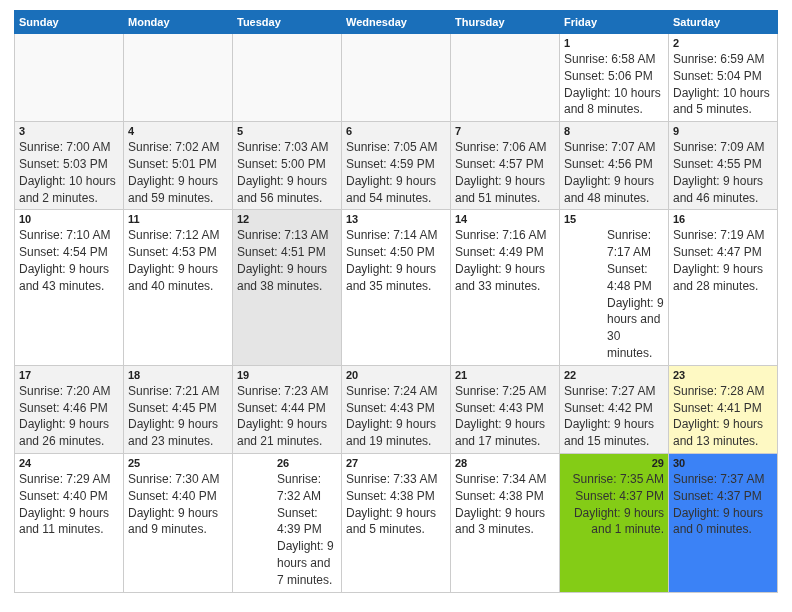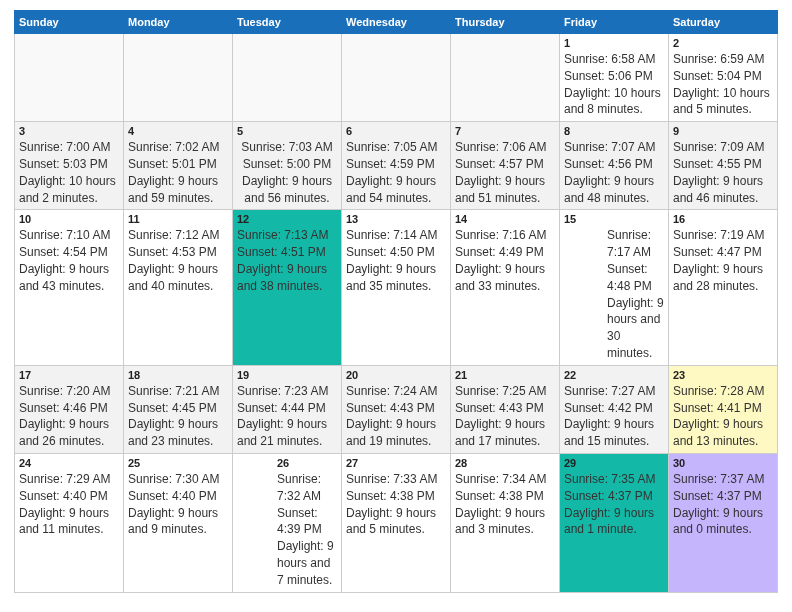--- a/index.html
+++ b/index.html
@@ -145,21 +145,21 @@
 Daylight: 10 hours and 2 minutes.</div>
           </td>
           <td style="background: rgb(242, 242, 242);">
             <span class="day-number">4</span>
             <div class="day-info" style="white-space: pre-line;">Sunrise: 7:02 AM
 Sunset: 5:01 PM
 Daylight: 9 hours and 59 minutes.</div>
           </td>
           <td style="background: rgb(242, 242, 242);">
             <span class="day-number">5</span>
-            <div class="day-info" style="white-space: pre-line; text-align: center;">Sunrise: 7:03 AM
+            <div class="day-info" style="white-space: pre-line;">Sunrise: 7:03 AM
 Sunset: 5:00 PM
 Daylight: 9 hours and 56 minutes.</div>
           </td>
           <td style="background: rgb(242, 242, 242);">
             <span class="day-number">6</span>
             <div class="day-info" style="white-space: pre-line;">Sunrise: 7:05 AM
 Sunset: 4:59 PM
 Daylight: 9 hours and 54 minutes.</div>
           </td>
           <td style="background: rgb(242, 242, 242);">
@@ -187,21 +187,21 @@
             <div class="day-info" style="white-space: pre-line;">Sunrise: 7:10 AM
 Sunset: 4:54 PM
 Daylight: 9 hours and 43 minutes.</div>
           </td>
           <td style="background: rgb(255, 255, 255);">
             <span class="day-number">11</span>
             <div class="day-info" style="white-space: pre-line;">Sunrise: 7:12 AM
 Sunset: 4:53 PM
 Daylight: 9 hours and 40 minutes.</div>
           </td>
-          <td style="background: #14b8a6;">
+          <td style="background: #e5e5e5;">
             <span class="day-number">12</span>
             <div class="day-info" style="white-space: pre-line;">Sunrise: 7:13 AM
 Sunset: 4:51 PM
 Daylight: 9 hours and 38 minutes.</div>
           </td>
           <td style="background: rgb(255, 255, 255);">
             <span class="day-number">13</span>
             <div class="day-info" style="white-space: pre-line;">Sunrise: 7:14 AM
 Sunset: 4:50 PM
 Daylight: 9 hours and 35 minutes.</div>
@@ -293,27 +293,27 @@
             <div class="day-info" style="white-space: pre-line;">Sunrise: 7:33 AM
 Sunset: 4:38 PM
 Daylight: 9 hours and 5 minutes.</div>
           </td>
           <td style="background: rgb(255, 255, 255);">
             <span class="day-number">28</span>
             <div class="day-info" style="white-space: pre-line;">Sunrise: 7:34 AM
 Sunset: 4:38 PM
 Daylight: 9 hours and 3 minutes.</div>
           </td>
-          <td style="background: #14b8a6;">
+          <td style="background: #84cc16; text-align: right;">
             <span class="day-number">29</span>
             <div class="day-info" style="white-space: pre-line;">Sunrise: 7:35 AM
 Sunset: 4:37 PM
 Daylight: 9 hours and 1 minute.</div>
           </td>
-          <td style="background: #c4b5fd;">
+          <td style="background: #3b82f6;">
             <span class="day-number">30</span>
             <div class="day-info" style="white-space: pre-line;">Sunrise: 7:37 AM
 Sunset: 4:37 PM
 Daylight: 9 hours and 0 minutes.</div>
           </td>
         </tr>
       </tbody>
   </table>
 </div>
 

